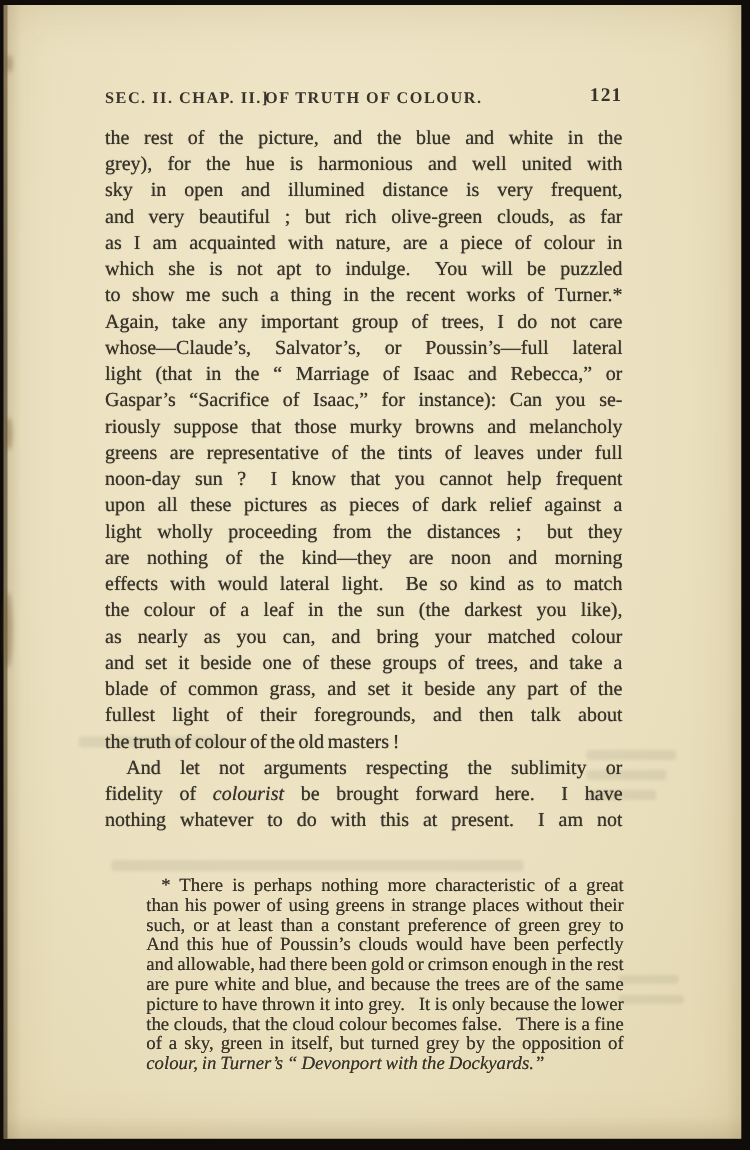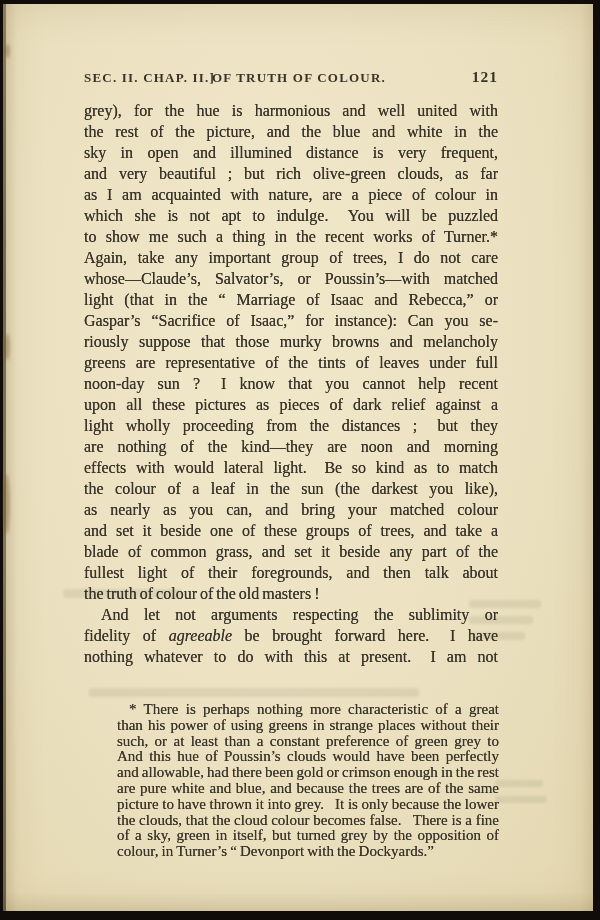--- a/index.html
+++ b/index.html
@@ -48,21 +48,21 @@
   .line.indent  { text-indent:17px; }
   .ital { font-style:italic; }
 
   .fn-line {
     height:15.8px; line-height:15.8px; overflow:hidden;
     font-size:15px; word-spacing:-0.6px;
     text-align:justify; text-align-last:justify;
     text-shadow:0 0 0.5px rgba(45,40,28,0.8);
     margin-left:32px;
   }
-  .fn-line.no-just { text-align-last:left; }
+  .fn-line.no-just { text-align-last:left;font-style:italic; }
   .fn-line.indent  { text-indent:12px; }
 
   .smudge {
     position:absolute; background:rgba(128,130,99,0.15);
     filter:blur(1.3px); border-radius:3px;
   }
 </style>
 </head>
 <body>
 
@@ -83,47 +83,47 @@
 
 <div class="content">
 
   <div class="running-head">
     <span class="rh-section">SEC. II. CHAP. II.]</span>
     <span class="rh-title">OF TRUTH OF COLOUR.</span>
     <span class="rh-page">121</span>
   </div>
 
   <div class="body-block">
+    <div class="line">the rest of the picture, and the blue and white in the</div>
     <div class="line">grey), for the hue is harmonious and well united with</div>
-    <div class="line">the rest of the picture, and the blue and white in the</div>
     <div class="line">sky in open and illumined distance is very frequent,</div>
     <div class="line">and very beautiful ; but rich olive-green clouds, as far</div>
     <div class="line">as I am acquainted with nature, are a piece of colour in</div>
     <div class="line">which she is not apt to indulge.  You will be puzzled</div>
     <div class="line">to show me such a thing in the recent works of Turner.*</div>
     <div class="line">Again, take any important group of trees, I do not care</div>
-    <div class="line">whose—Claude’s, Salvator’s, or Poussin’s—with matched</div>
+    <div class="line">whose—Claude’s, Salvator’s, or Poussin’s—full lateral</div>
     <div class="line">light (that in the “ Marriage of Isaac and Rebecca,” or</div>
     <div class="line">Gaspar’s “Sacrifice of Isaac,” for instance): Can you se-</div>
     <div class="line">riously suppose that those murky browns and melancholy</div>
     <div class="line">greens are representative of the tints of leaves under full</div>
-    <div class="line">noon-day sun ?  I know that you cannot help recent</div>
+    <div class="line">noon-day sun ?  I know that you cannot help frequent</div>
     <div class="line">upon all these pictures as pieces of dark relief against a</div>
     <div class="line">light wholly proceeding from the distances ;  but they</div>
     <div class="line">are nothing of the kind—they are noon and morning</div>
     <div class="line">effects with would lateral light.  Be so kind as to match</div>
     <div class="line">the colour of a leaf in the sun (the darkest you like),</div>
     <div class="line">as nearly as you can, and bring your matched colour</div>
     <div class="line">and set it beside one of these groups of trees, and take a</div>
     <div class="line">blade of common grass, and set it beside any part of the</div>
     <div class="line">fullest light of their foregrounds, and then talk about</div>
     <div class="line no-just">the truth of colour of the old masters !</div>
 
     <div class="line indent">And let not arguments respecting the sublimity or</div>
-    <div class="line"><span>fidelity of </span><span class="ital">agreeable</span><span> be brought forward here.  I have</span></div>
+    <div class="line"><span>fidelity of </span><span class="ital">colourist</span><span> be brought forward here.  I have</span></div>
     <div class="line">nothing whatever to do with this at present.  I am not</div>
   </div>
 
   <div class="fn-block">
     <div class="fn-line indent">* There is perhaps nothing more characteristic of a great colourist</div>
     <div class="fn-line">than his power of using greens in strange places without their being felt as</div>
     <div class="fn-line">such, or at least than a constant preference of green grey to purple grey.</div>
     <div class="fn-line">And this hue of Poussin’s clouds would have been perfectly agreeable</div>
     <div class="fn-line">and allowable, had there been gold or crimson enough in the rest of the</div>
     <div class="fn-line">are pure white and blue, and because the trees are of the same colour as</div>

